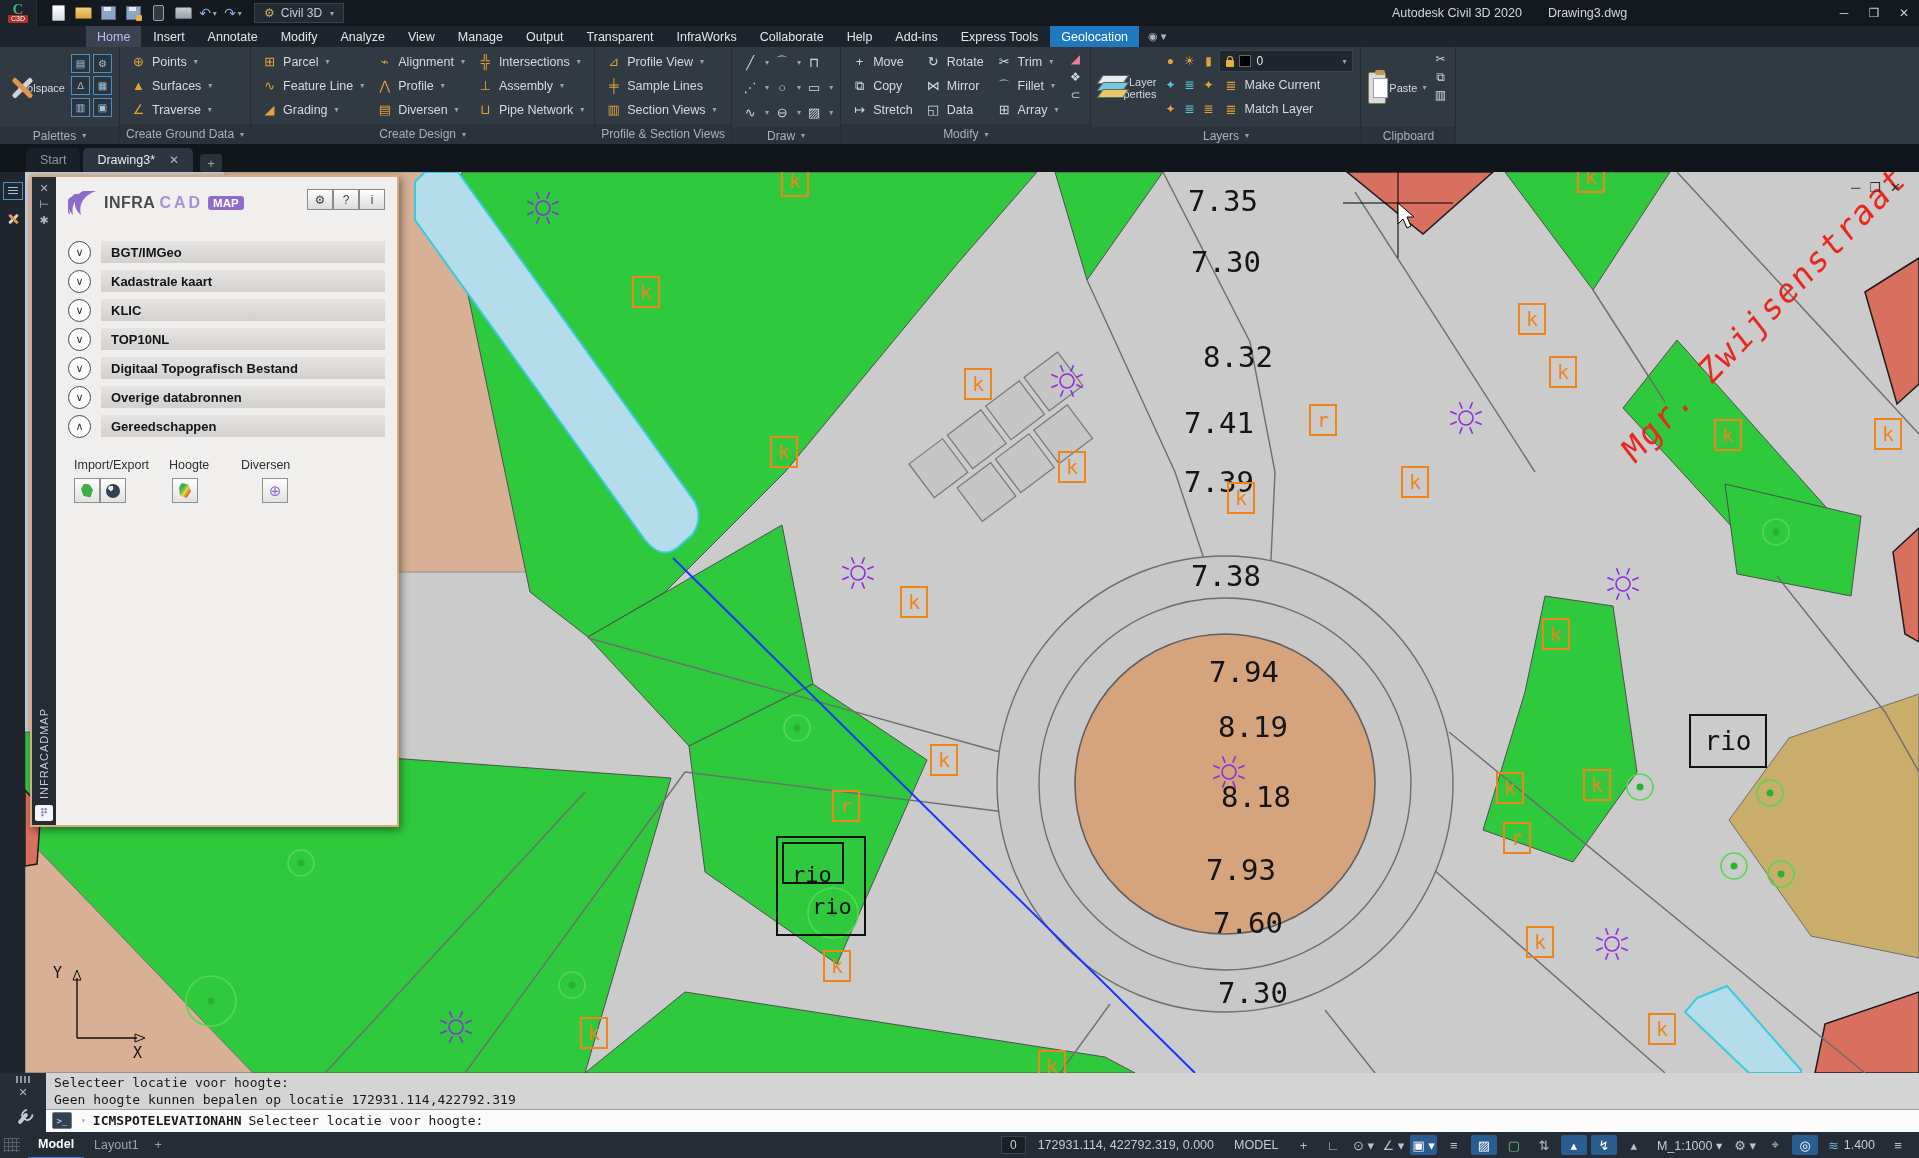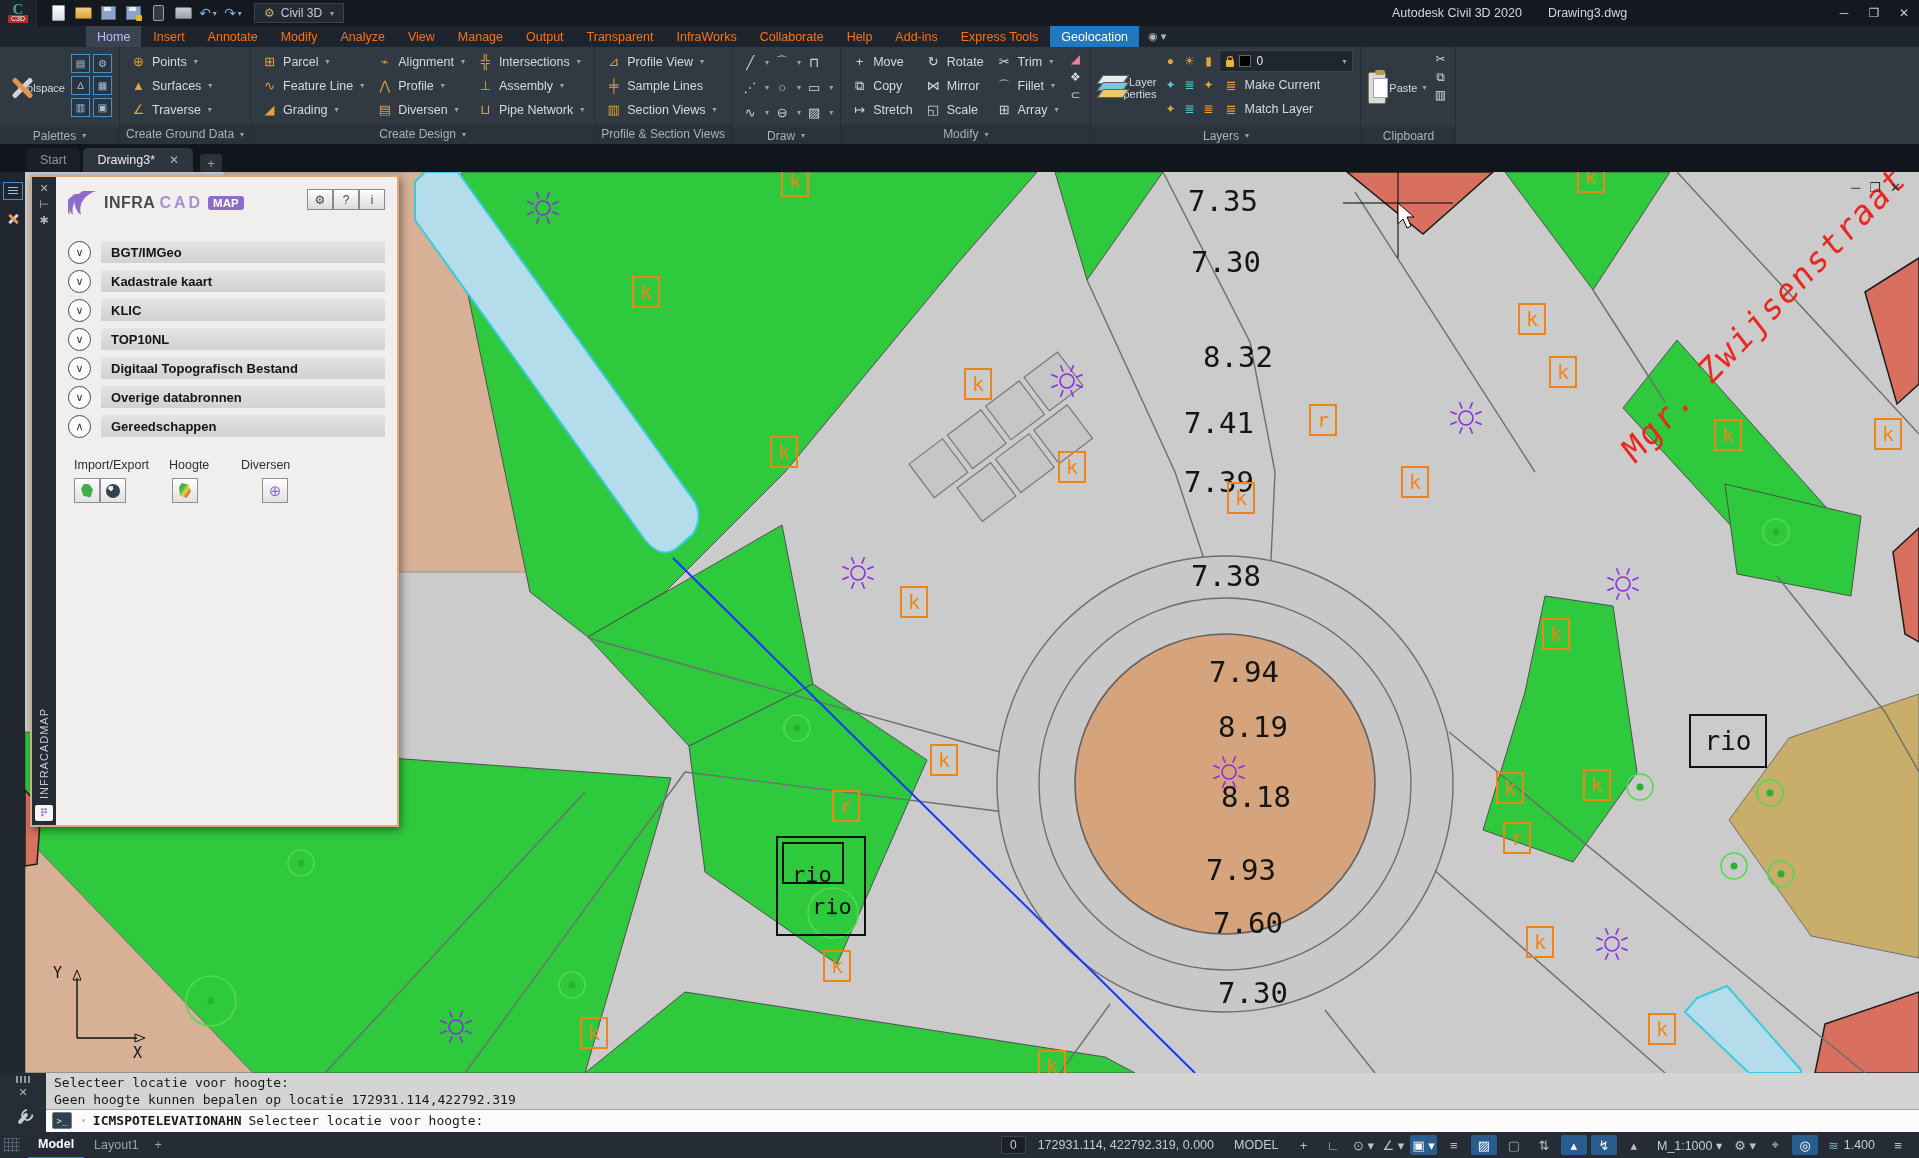--- a/index.html
+++ b/index.html
@@ -24,21 +24,21 @@
   .i-print{width:15px;height:10px;background:linear-gradient(#c7cdd4,#9aa3ad);border-radius:2px 2px 1px 1px;border:1px solid #6e7681}
   .uglyph{color:#7fb2e5;font-size:14px;line-height:14px}
   .ws{display:flex;align-items:center;gap:6px;background:#232a33;border:1px solid #3a424d;height:18px;padding:0 9px;font-size:12px;color:#c6ccd3;margin-left:10px}
   .gear{color:#c2b25a;font-size:12px}
   .titletext{position:absolute;left:1392px;top:0;height:26px;display:flex;align-items:center;gap:26px;font-size:12.5px;color:#d2d7dd}
   .winbtns{position:absolute;right:0;top:0;height:26px;display:flex}
   .winbtns span{width:30px;height:26px;display:flex;align-items:center;justify-content:center;font-size:12px;color:#c9ced5}
 
   
   .rtabs{height:21px;background:#1e242d;display:flex;align-items:stretch;padding-left:86px;gap:1px;flex:none}
-  .rtab{padding:0 11px;font-size:12.5px;color:#f97316;display:flex;align-items:center}
+  .rtab{padding:0 11px;font-size:12.5px;color:#e5e5e5;display:flex;align-items:center}
   .rtab.active{background:#3a434f;color:#c4b5fd}
   .rtab.hl{background:#1f78c0;color:#ffffff}
   .ribmin{display:flex;align-items:center;margin-left:8px;color:#aeb6bf;font-size:11px;gap:3px}
 
   
   .ribbon{height:97px;background:#313943;display:flex;color:#d5dae0;flex:none}
   .panel{display:flex;flex-direction:column;border-right:1px solid #262d36}
   .panel-body{height:75px;display:flex;align-items:flex-start;padding:3px 7px;gap:6px}
   .panel-label{height:22px;display:flex;align-items:center;justify-content:center;font-size:12px;color:#a9b1ba;gap:4px;background:#2b323c;padding:0 6px}
   .bigbtn{width:58px;height:72px;display:flex;flex-direction:row;align-items:center;justify-content:flex-start;gap:3px;padding-top:2px;font-size:11px;text-align:right;line-height:12px}
@@ -428,21 +428,21 @@
           <div class="rbtn">
               <span class="icn blue">↻</span>
               <span>Rotate</span>
             </div>
           <div class="rbtn">
               <span class="icn blue">⋈</span>
               <span>Mirror</span>
             </div>
           <div class="rbtn">
               <span class="icn blue">◱</span>
-              <span>Scale</span>
+              <span>Data</span>
             </div>
         </div>
         <div class="col">
           <div class="rbtn">
               <span class="icn blue">✂</span>
               <span>Trim</span>
               <span class="car">▾</span>
             </div>
           <div class="rbtn">
               <span class="icn blue">⌒</span>

